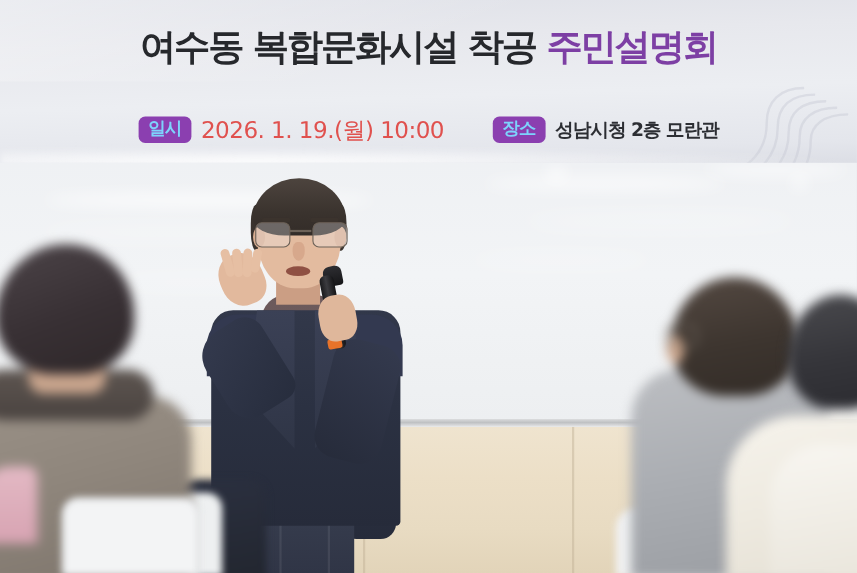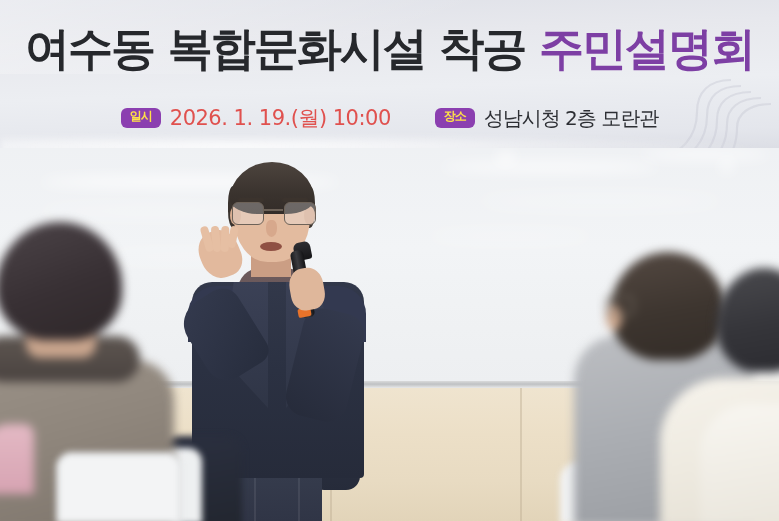--- a/index.html
+++ b/index.html
@@ -57,46 +57,46 @@
   }
   .banner-bottom-glow{
     position:absolute;left:0;bottom:-12px;width:779px;height:26px;
     background:radial-gradient(ellipse at 30% 50%,rgba(255,255,255,.95),rgba(255,255,255,0) 70%);
     filter:blur(3px);
   }
 
   .banner-title{
     position:absolute;left:0;top:26px;width:779px;
     text-align:center;
-    font-size:45px;font-weight:bold;
+    font-size:33px;font-weight:bold;
     letter-spacing:-2px;
     line-height:1;
     white-space:nowrap;
   }
   .t-dark{color:#26282c;}
   .t-purple{color:#7d3fa4;}
 
   .banner-sub{
     position:absolute;left:0;top:104px;width:779px;
     display:flex;align-items:center;justify-content:center;
     gap:9px;
     white-space:nowrap;
   }
   .chip{
     display:inline-block;
-    background:#8b3fb0;color:#fde047;
-    font-size:12px;font-weight:bold;
+    background:#8b3fb0;color:#7dd3fc;
+    font-size:16px;font-weight:bold;
     padding:2px 9px 4px;border-radius:6px;
     letter-spacing:-1px;line-height:1.15;
   }
   .sub-red{
     color:#e0514e;font-size:21px;font-weight:normal;letter-spacing:-.5px;
   }
   .sub-dark{
-    color:#2c2e33;font-size:20px;font-weight:normal;letter-spacing:-1px;
+    color:#2c2e33;font-size:17px;font-weight:bold;letter-spacing:-1px;
   }
   .sub-gap{display:inline-block;width:26px;}
 
   
   .speaker{position:absolute;left:186px;top:160px;width:230px;height:361px;}
 
   .sp-head{
     position:absolute;left:48px;top:10px;width:76px;height:92px;
     background:#e3bb9f;border-radius:48% 48% 44% 44%/52% 52% 48% 48%;
   }

